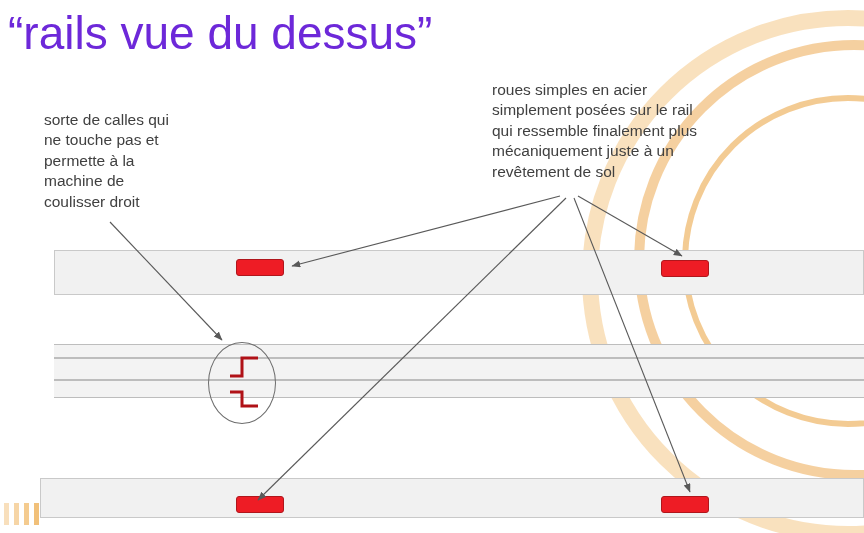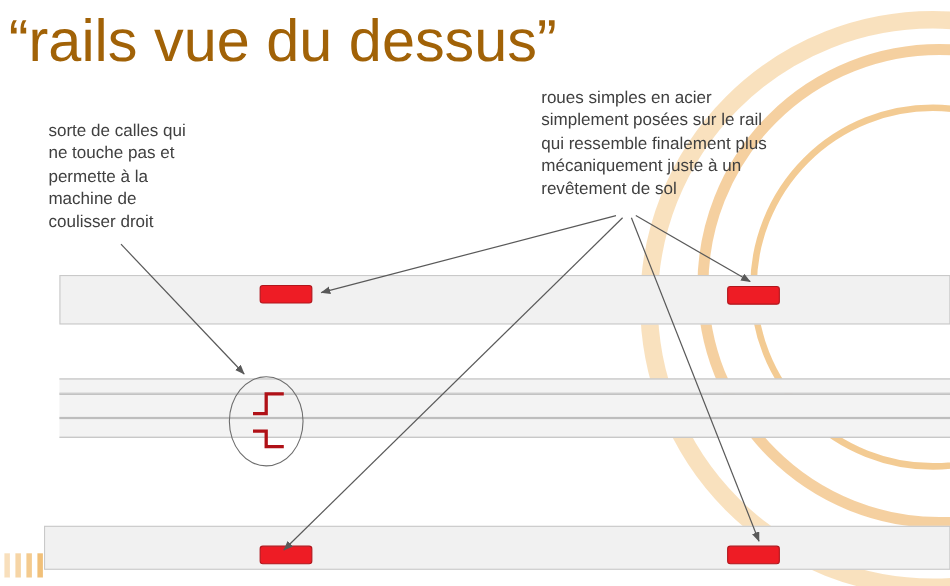--- a/index.html
+++ b/index.html
@@ -67,23 +67,23 @@
   }
   .ticks span:nth-child(1) { opacity: .45; }
   .ticks span:nth-child(2) { opacity: .6; }
   .ticks span:nth-child(3) { opacity: .75; }
   .ticks span:nth-child(4) { opacity: .9; }
   
   .title {
     position: absolute;
     left: 8px;
     top: 6px;
-    font-size: 54px;
+    font-size: 46px;
     font-weight: 300;
-    color: #a16207;
+    color: #6d28d9;
     letter-spacing: 0px;
     white-space: nowrap;
   }
   
   .note {
     position: absolute;
     color: #404040;
     font-size: 15.5px;
     line-height: 1.32;
     white-space: pre-line;

